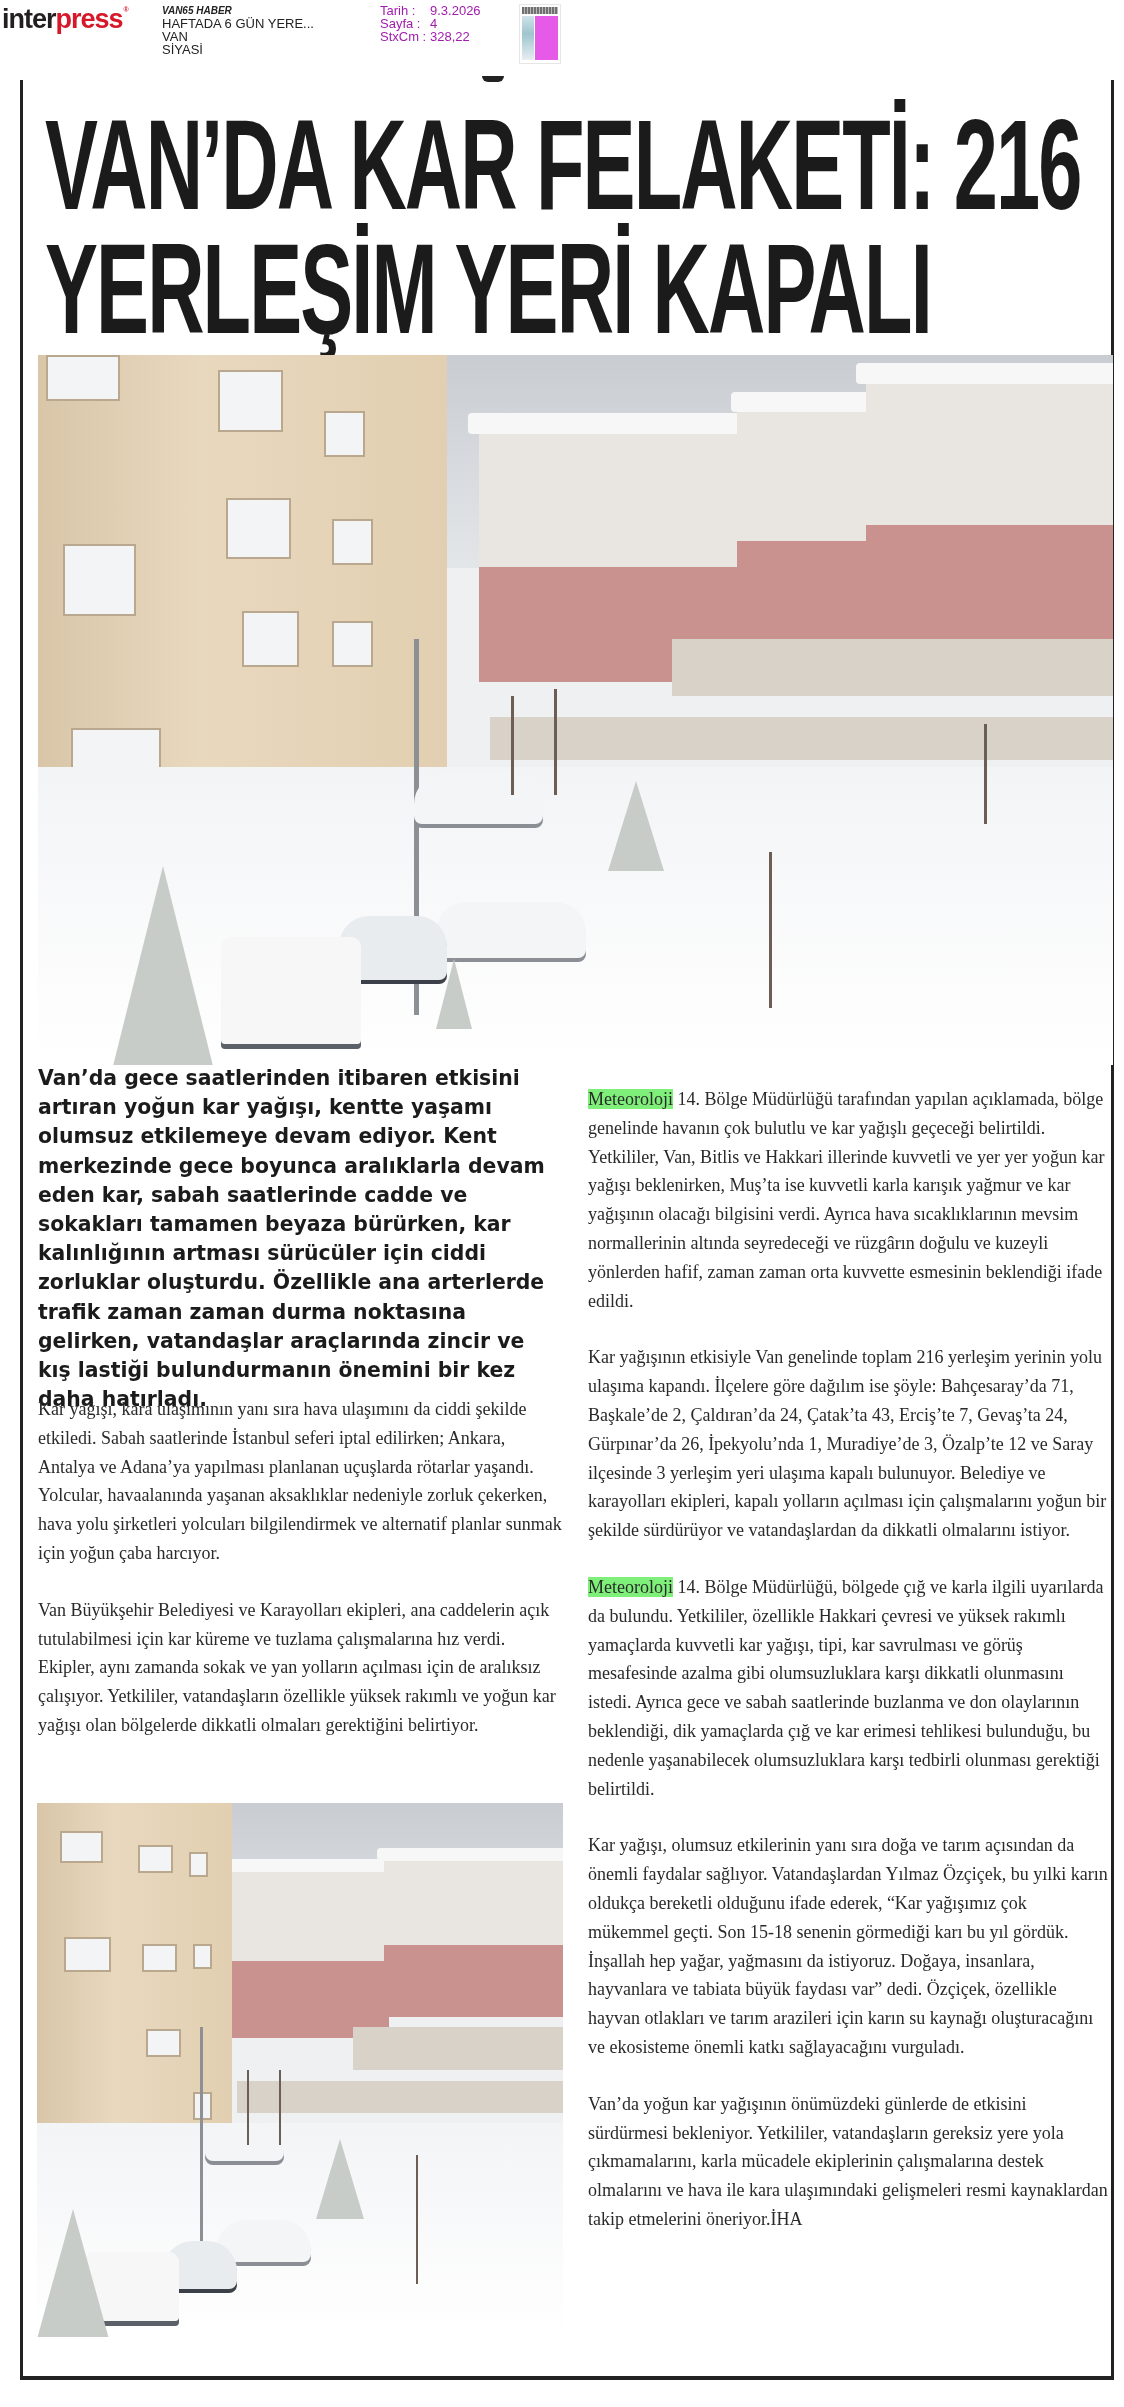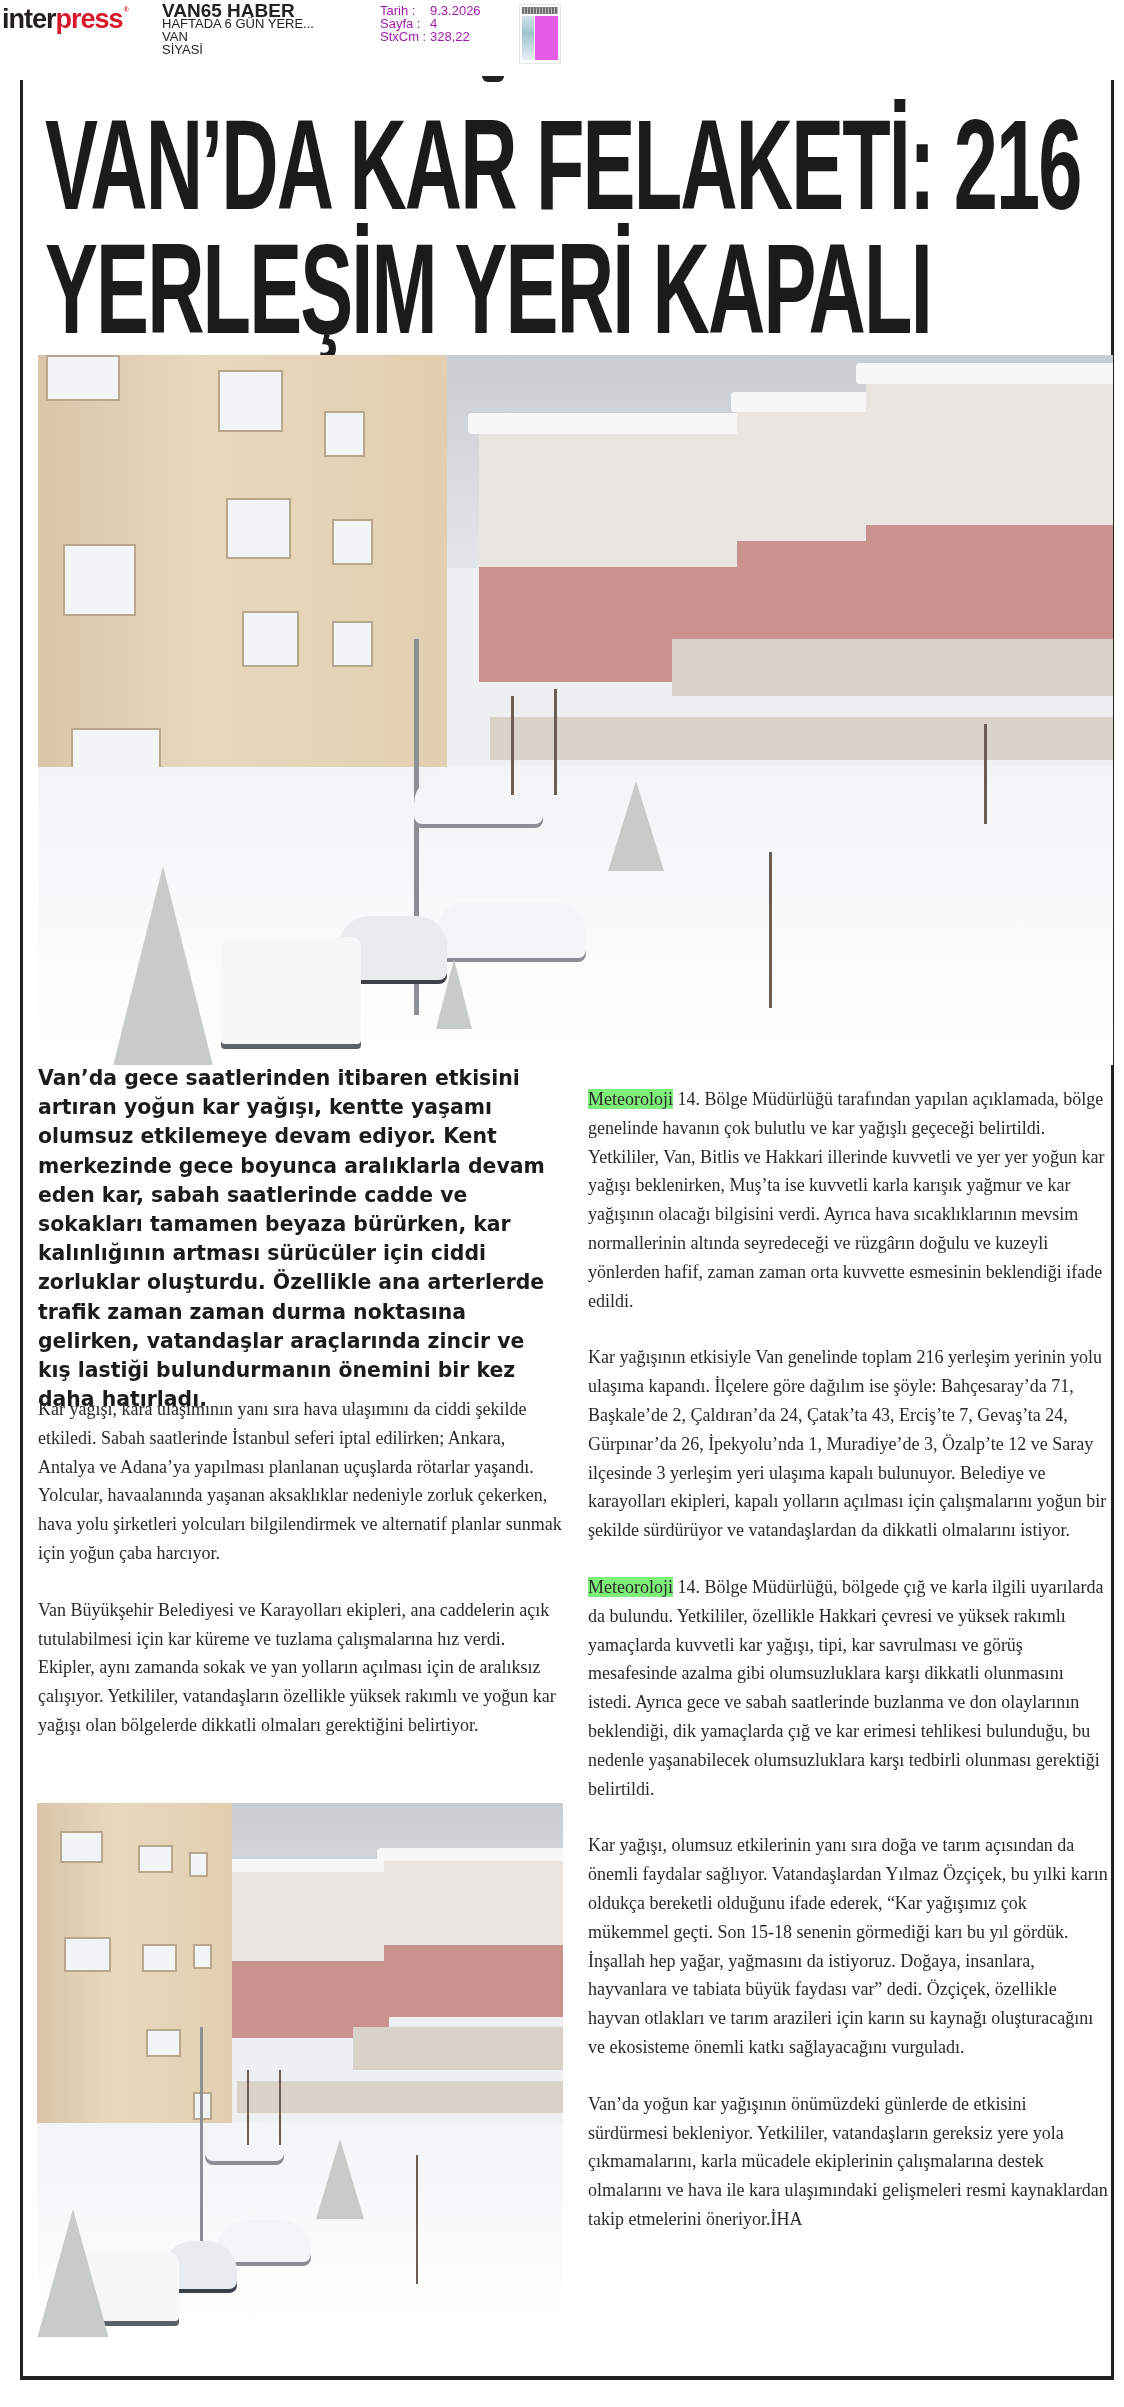--- a/index.html
+++ b/index.html
@@ -5,21 +5,21 @@
   html, body { margin: 0; padding: 0; background: #ffffff; }
   body { width: 1124px; height: 2407px; position: relative; overflow: hidden; font-family: "Liberation Sans", sans-serif; color: #1a1a1a; }
 
   
   .logo { position: absolute; left: 2px; top: 6px; font-family: "Liberation Sans", sans-serif; font-weight: 700; font-size: 27px; letter-spacing: -1px; line-height: 1; }
   .logo .inter { color: #231f20; }
   .logo .press { color: #d7182a; }
   .logo .reg { font-size: 7px; color: #d7182a; vertical-align: top; margin-left: 1px; }
 
   .pub { position: absolute; left: 162px; top: 4px; font-family: "Liberation Sans", sans-serif; font-size: 13px; line-height: 13px; color: #222; }
-  .pub .name { font-weight: 700; font-size: 19px; }
+  .pub .name { font-weight: 700; font-size: 10px; font-style: italic; }
   .meta { position: absolute; left: 380px; top: 4px; font-family: "Liberation Sans", sans-serif; font-size: 13px; line-height: 13px; color: #a21caf; }
   .meta .row { display: flex; }
   .meta .k { width: 50px; }
 
   .thumb { position: absolute; left: 519px; top: 4px; width: 40px; height: 58px; background: #fff; border: 1px solid #e6e6e6; }
   .thumb .hd { position: absolute; left: 2px; top: 2px; width: 36px; height: 7px; background: repeating-linear-gradient(90deg,#333 0 2px,#999 2px 3px); opacity: .7; }
   .thumb .ph { position: absolute; left: 2px; top: 11px; width: 12px; height: 44px; background: linear-gradient(#cfe3ea,#9fc5cf 40%,#e6eef0); }
   .thumb .mag { position: absolute; left: 15px; top: 11px; width: 23px; height: 44px; background: #e65ae8; }
 
   

